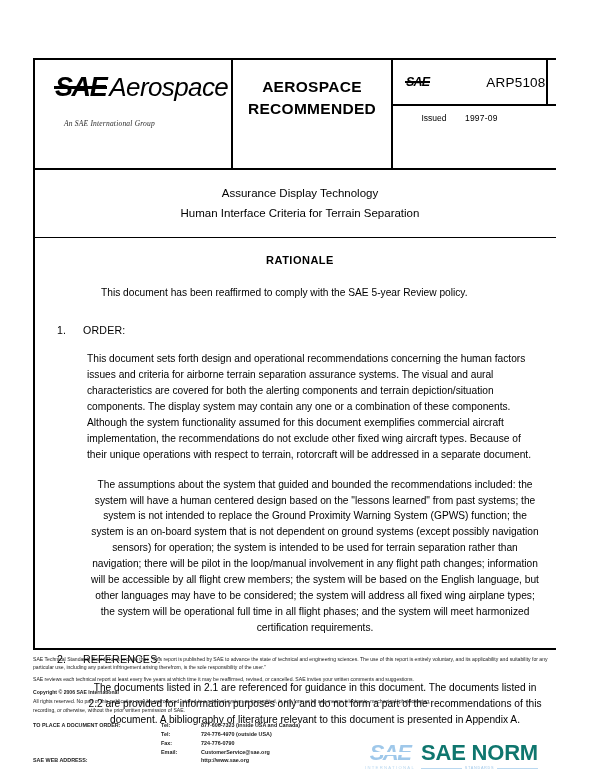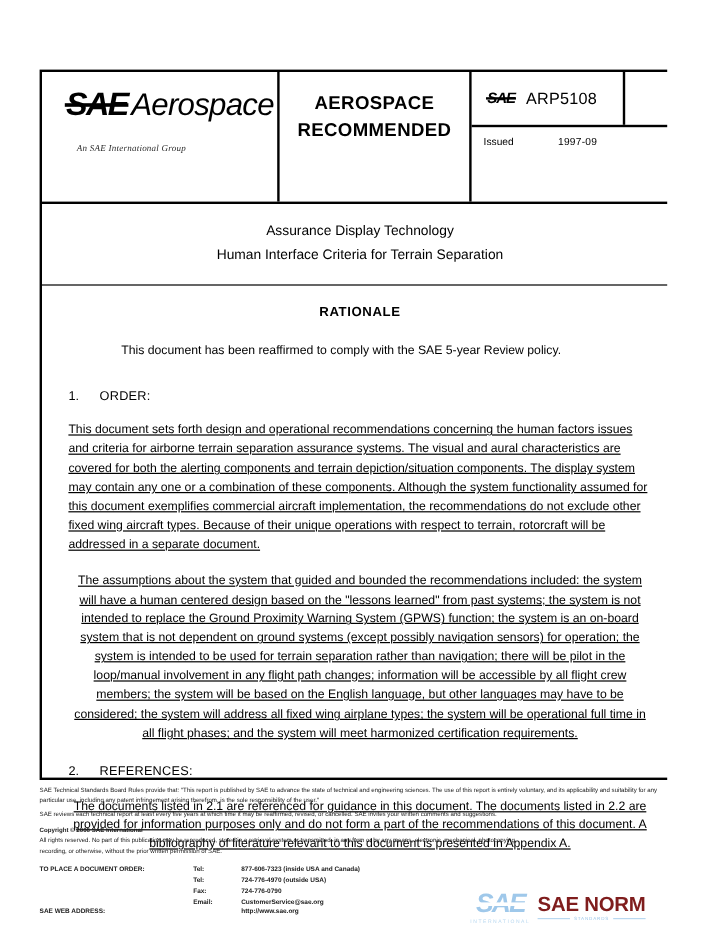--- a/index.html
+++ b/index.html
@@ -149,35 +149,36 @@
     position: absolute;
     left: 0; right: 0;
     top: 46%;
     height: 1.8px;
     background: #000;
   }
   .docno-text {
     font-size: 13.5px;
     font-weight: normal;
     letter-spacing: 0.2px;
+    margin-left: 48px;
   }
   .hdr-blank-cell {
     width: 44px;
   }
   .hdr-dates {
     flex: 1;
     padding: 6px 0 0 10px;
     box-sizing: border-box;
   }
   .date-row {
     display: flex;
     font-size: 8.5px;
     line-height: 1.5;
   }
-  .date-label { width: 62px; }
+  .date-label { width: 62px; text-align: center; }
   .date-value { letter-spacing: 0.2px; }
 
   
   .title-band {
     border-bottom: 1.5px solid #000;
     padding: 14px 10px 14px 10px;
     text-align: center;
     font-size: 11.5px;
     line-height: 1.7;
   }
@@ -201,23 +202,23 @@
     margin-left: 44px;
   }
   .section-head {
     display: flex;
     margin-bottom: 13px;
     font-size: 10.6px;
   }
   .section-num { width: 26px; }
   .section-title { letter-spacing: 0.2px; }
   .section-body {
+    margin-left: 30px;
     margin-bottom: 15px;
     text-align: left;
-    text-decoration: underline;
   }
   .section-body p {
     margin: 0 0 14px 0;
     line-height: 1.56;
   }
   .section-body p:last-child { margin-bottom: 0; text-align: center; }
 
   
   .footer {
     position: absolute;
@@ -284,23 +285,23 @@
   .norm-mark-wrap { position: relative; text-align: center; }
   .norm-mark-sub {
     font-size: 4.2px;
     letter-spacing: 1.3px;
     color: #b9d8f0;
     margin-top: 1px;
   }
   .norm-text-wrap { text-align: center; }
   .norm-text {
     font-weight: bold;
-    font-size: 17px;
+    font-size: 22px;
     letter-spacing: -0.2px;
-    color: #7f1d1d;
+    color: #0f766e;
     line-height: 1;
   }
   .norm-sub-row {
     display: flex;
     align-items: center;
     gap: 3px;
     margin-top: 2px;
   }
   .norm-rule {
     flex: 1;

